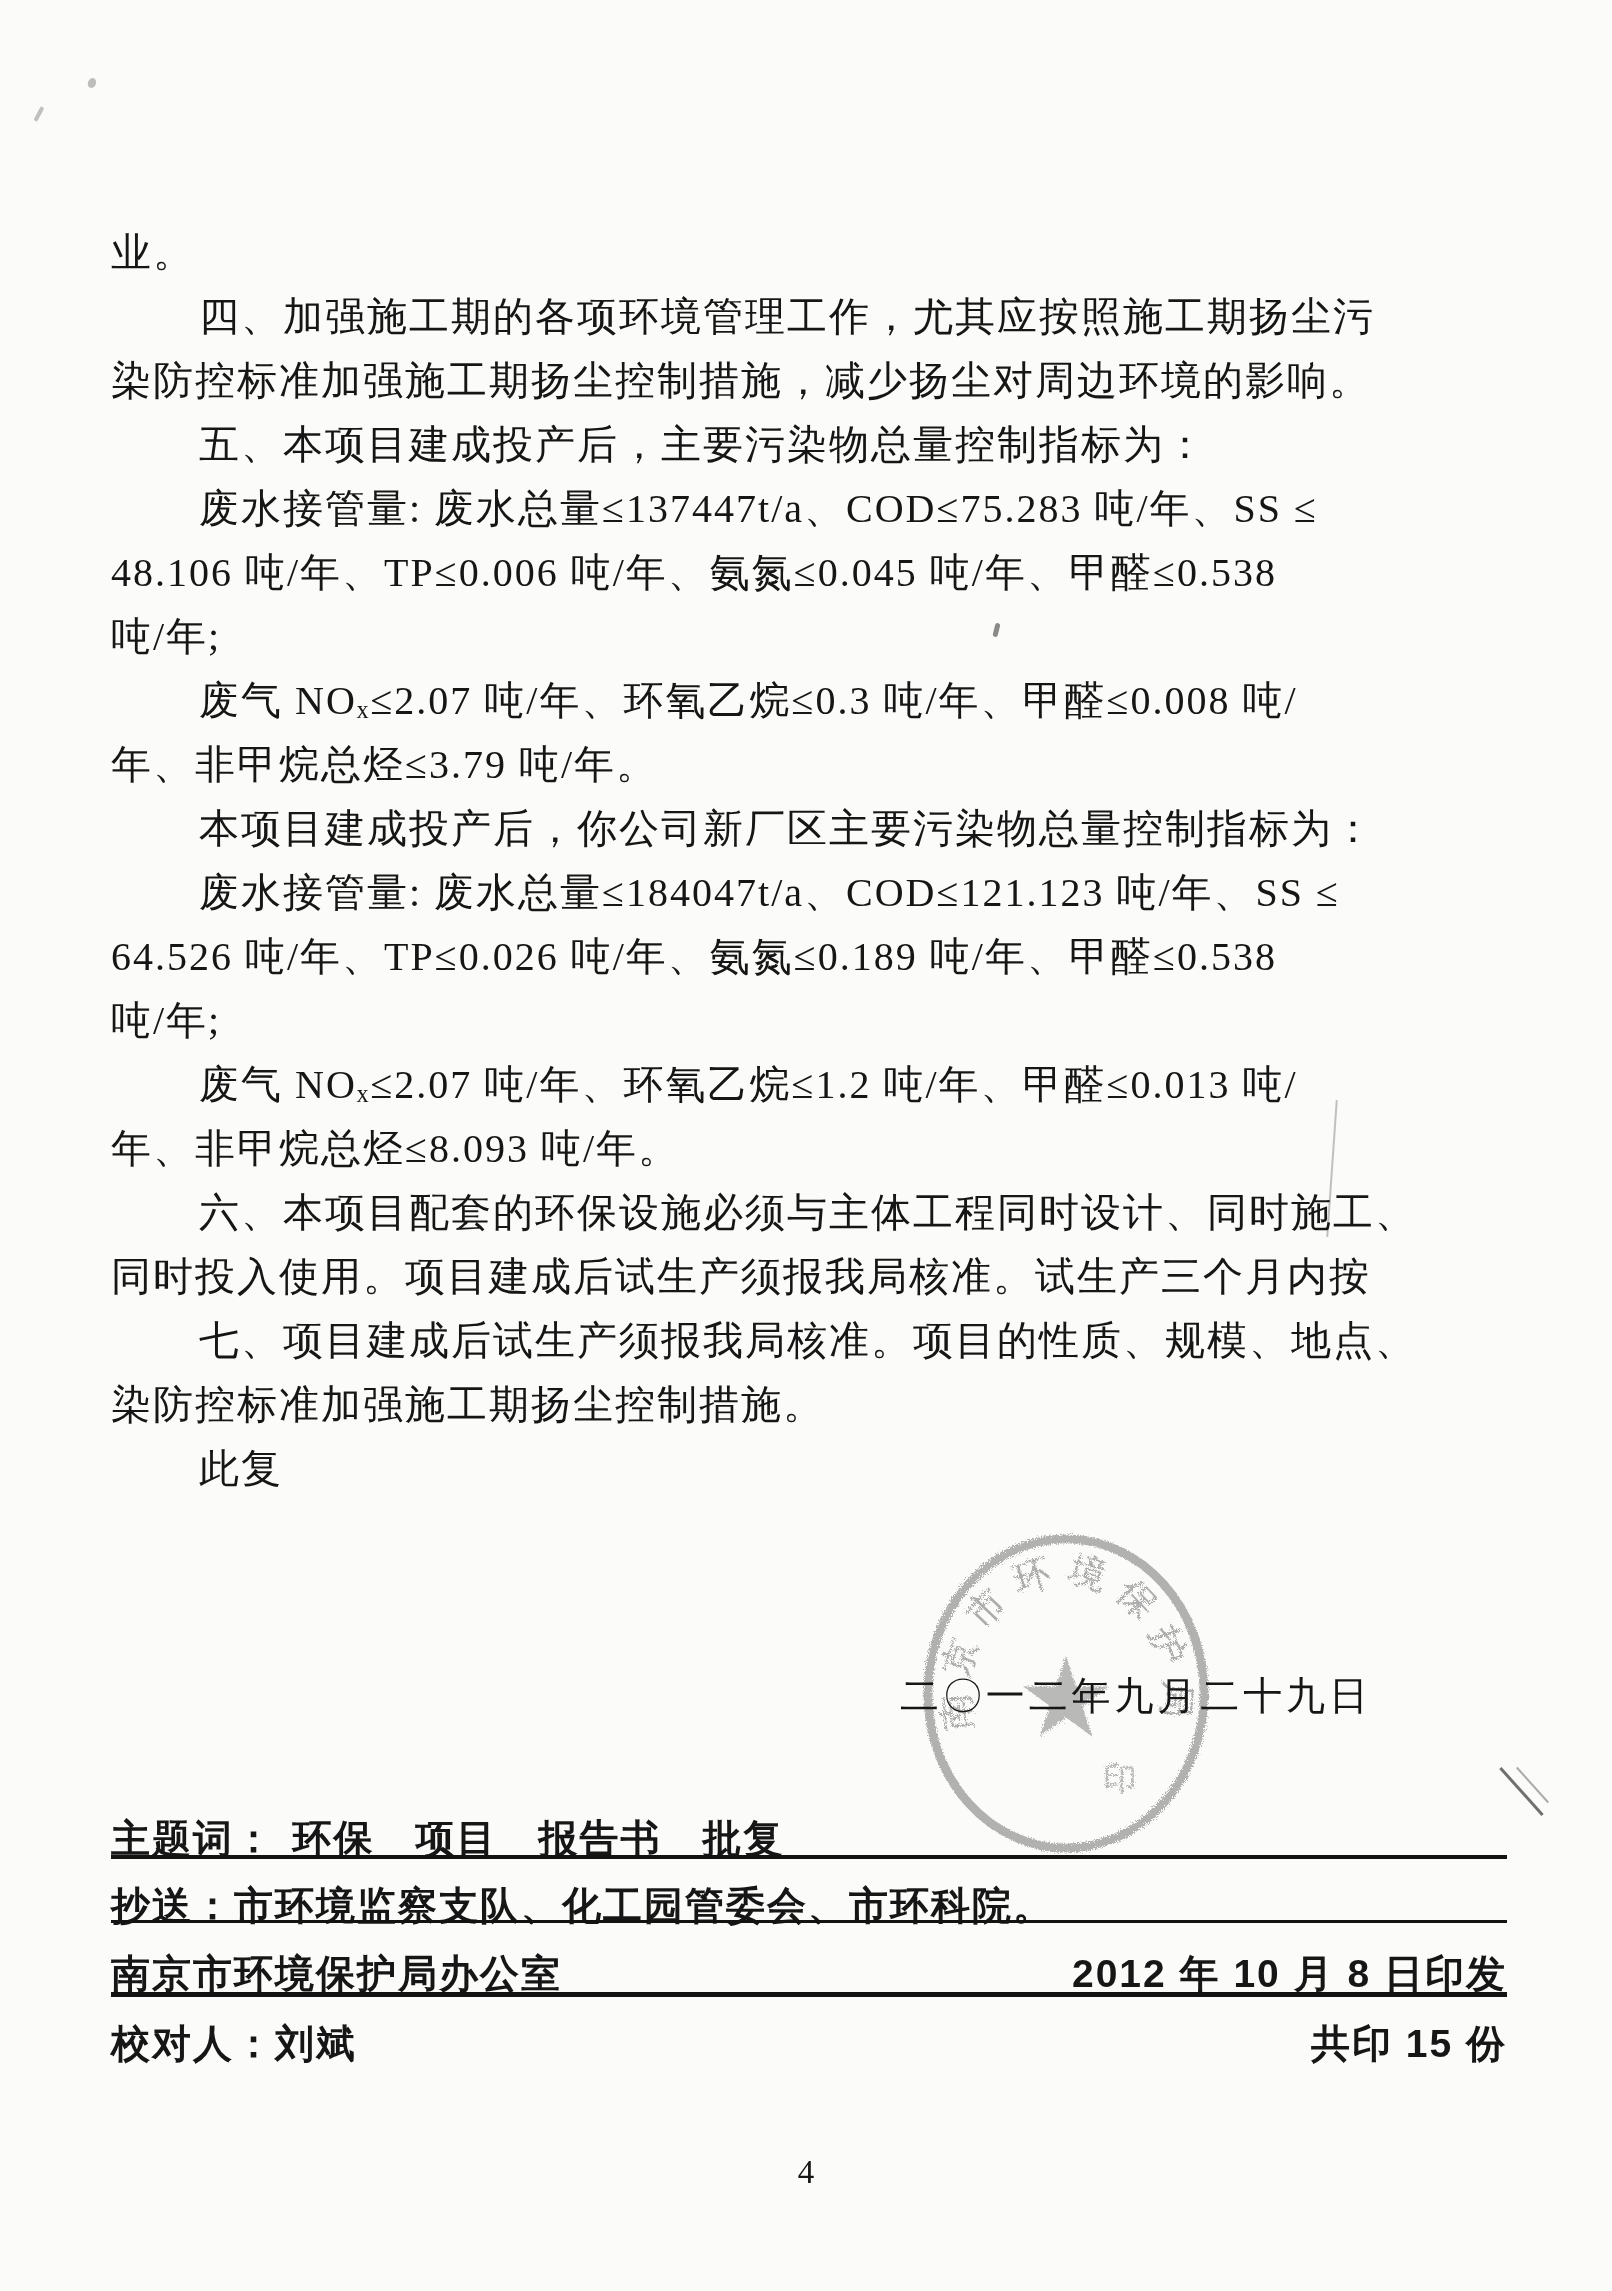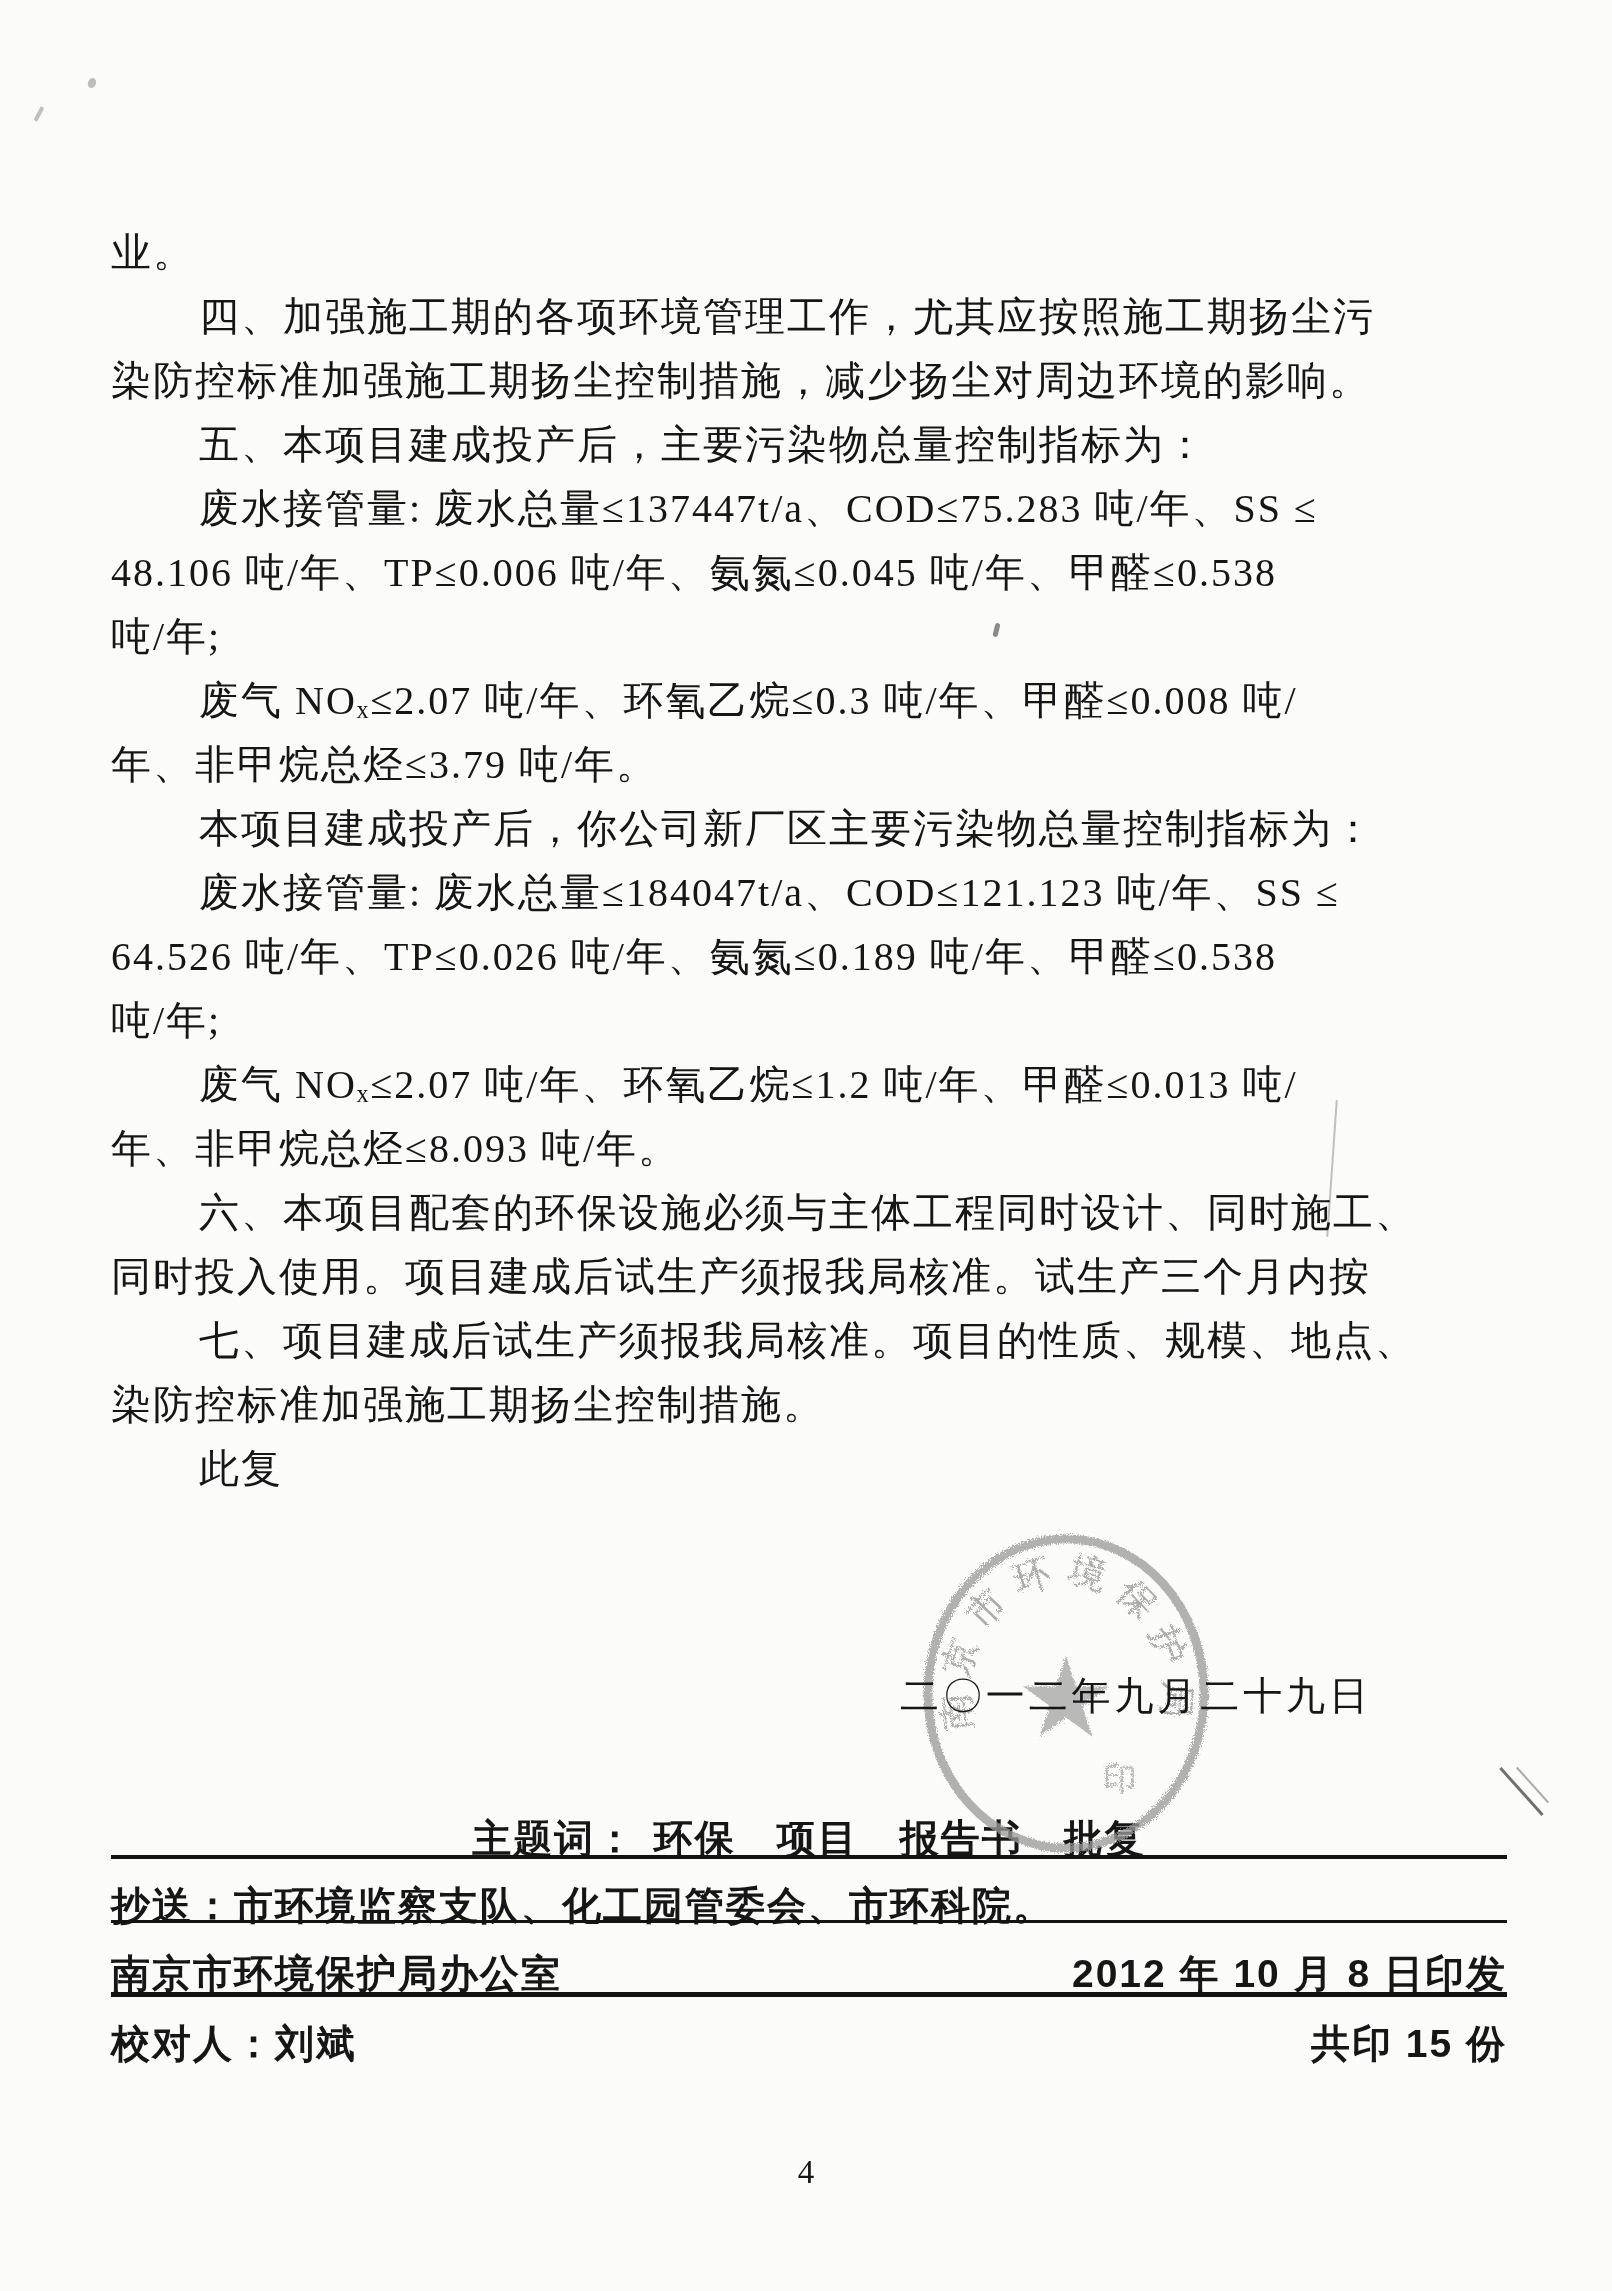--- a/index.html
+++ b/index.html
@@ -29,21 +29,21 @@
   .stamp{
     position:absolute;left:919px;top:1530px;width:294px;height:327px;
     z-index:2;opacity:.85;
   }
   
   .footer-row{
     position:absolute;left:111px;width:1396px;
     font-family:"Liberation Sans","DejaVu Sans",sans-serif;
     font-weight:700;font-size:39px;letter-spacing:2px;white-space:nowrap;
   }
-  .row-subject{top:1812px;text-align:center;}
+  .row-subject{top:1812px;}
   .row-subject .terms{margin-left:17.6px;}
   .row-cc{top:1879px;}
   .row-office{top:1947px;display:flex;justify-content:space-between;text-align:center;}
   .row-proof{top:2017px;display:flex;justify-content:space-between;align-items:flex-end;}
   .rule{position:absolute;left:111px;width:1396px;background:#131313;z-index:1;}
   .rule-1{top:1855px;height:3.9px;}
   .rule-2{top:1920px;height:2.9px;}
   .rule-3{top:1992px;height:4.9px;}
   .page-number{
     position:absolute;left:0;right:0;top:2154px;text-align:center;

